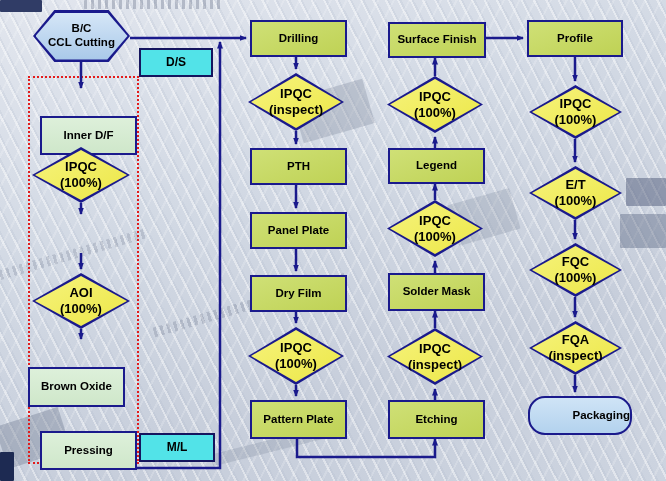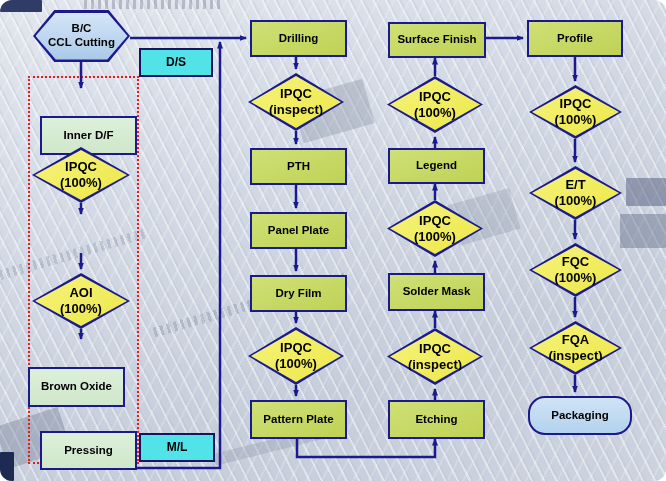--- a/index.html
+++ b/index.html
@@ -1,30 +1,30 @@
 <!DOCTYPE html>
 <html><head>
 <meta charset="utf-8">
 <style>
   html,body{margin:0;padding:0;}
   body{font-family:"Liberation Sans",sans-serif;}
-  #stage{position:relative;width:666px;height:481px;overflow:hidden;background:linear-gradient(160deg,#e2e6ee 0%,#d2d9e4 38%,#c7cedb 72%,#cdd4e0 100%);border-radius:12px;}
+  #stage{position:relative;width:666px;height:481px;overflow:hidden;background:linear-gradient(160deg,#e2e6ee 0%,#d2d9e4 38%,#c7cedb 72%,#cdd4e0 100%);}
   
   .bg-layer{position:absolute;inset:0;pointer-events:none;}
   .bg-stripes1{background:repeating-linear-gradient(63deg,rgba(255,255,255,.55) 0 2px,rgba(176,186,204,.28) 2px 4px,transparent 4px 11px);opacity:.75;}
   .bg-stripes2{background:repeating-linear-gradient(117deg,rgba(255,255,255,.35) 0 2px,transparent 2px 14px);opacity:.5;}
   .chip{position:absolute;pointer-events:none;border-radius:1px;}
   .pins{background:repeating-linear-gradient(90deg,rgba(90,100,125,.55) 0 3px,transparent 3px 7px);}
   
   .node{position:absolute;display:flex;align-items:center;justify-content:center;text-align:center;color:#000;font-weight:bold;font-size:11.5px;line-height:1.2;z-index:3;}
   .lbl{white-space:pre-line;position:relative;z-index:2;}
   .rect-green{background:linear-gradient(180deg,#ddf0da,#cfe7ca);border:2px solid #1a1a8c;margin-top:24px;}
   .rect-olive{background:linear-gradient(160deg,#cfe076,#bfd255);border:2px solid #1a1a8c;}
   .tag-cyan{background:#52e3e8;border:2px solid #15155e;font-size:12px;z-index:4;}
-  .stadium{background:linear-gradient(180deg,#cfe4f6,#b3d2ee);border:2.5px solid #1a1a8c;border-radius:17px;}
+  .stadium{background:linear-gradient(180deg,#cfe4f6,#b3d2ee);border:2.5px solid #1a1a8c;border-radius:17px;justify-content:flex-end;}
   .diamond{background:#1a1a8c;clip-path:polygon(50% 0,100% 50%,50% 100%,0 50%);font-size:13px;}
   .diamond::before{content:"";position:absolute;inset:3px;background:linear-gradient(150deg,#f6f37c,#ece748);clip-path:polygon(50% 0,100% 50%,50% 100%,0 50%);z-index:1;}
   .hexagon{background:#1a1a8c;clip-path:polygon(22% 0,78% 0,100% 50%,78% 100%,22% 100%,0 50%);}
   .hexagon::before{content:"";position:absolute;inset:2.5px;background:linear-gradient(180deg,#d5e6f7,#a9c9e9);clip-path:polygon(22% 0,78% 0,100% 50%,78% 100%,22% 100%,0 50%);z-index:1;}
   .dotted-outline{position:absolute;border:2px dotted #e31c1c;z-index:2;pointer-events:none;}
   #wires{position:absolute;inset:0;z-index:2;}
 </style>
 </head>
 <body>
 

